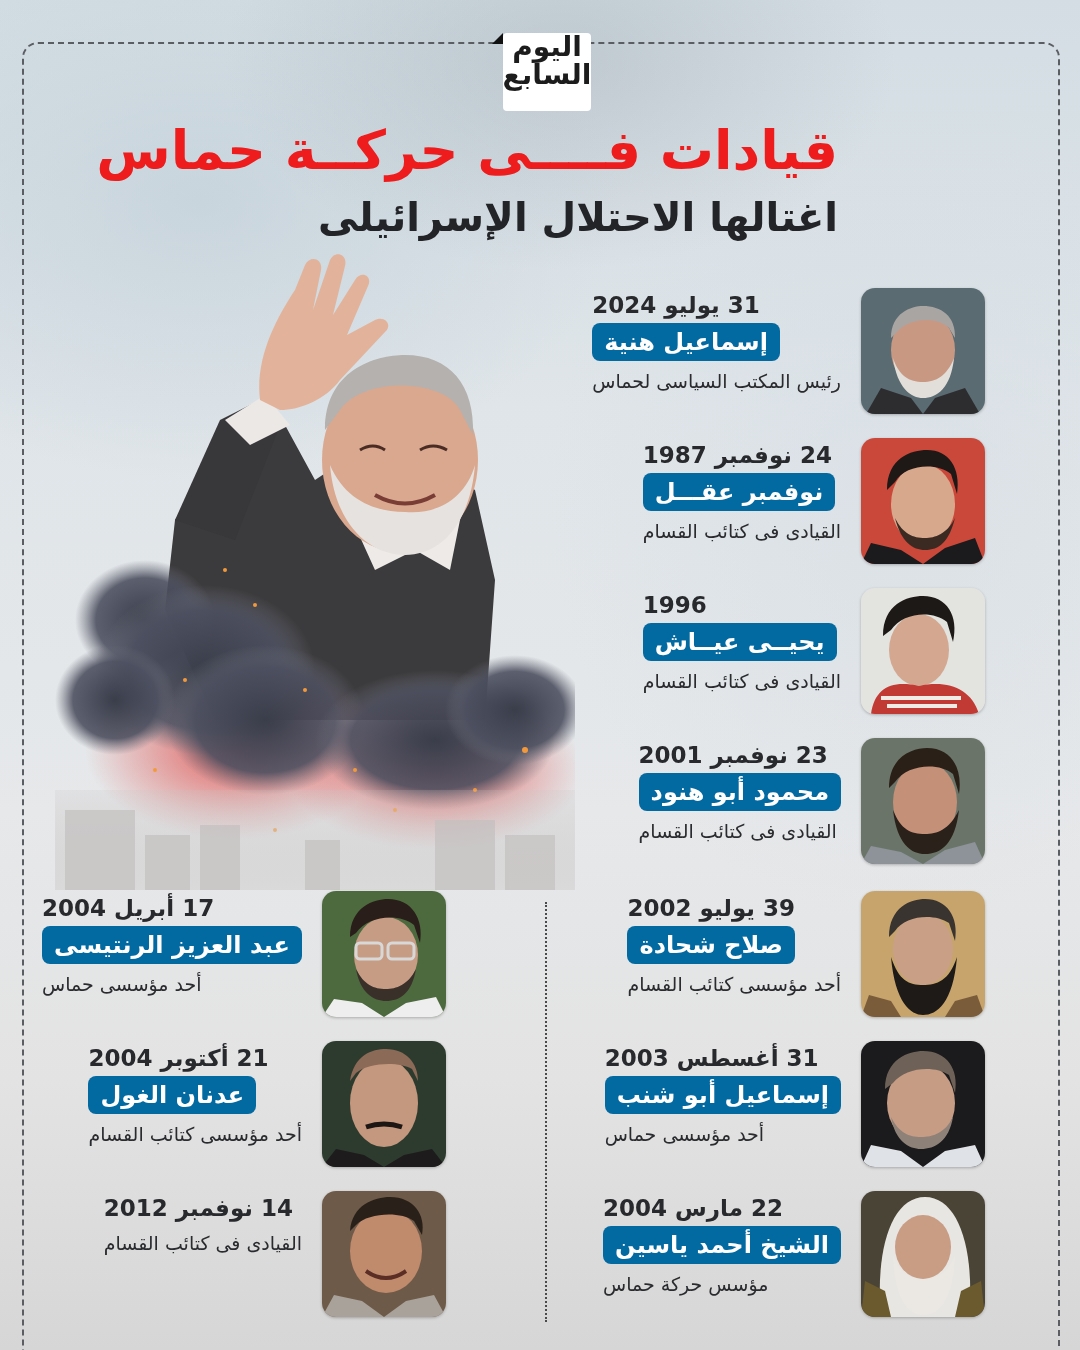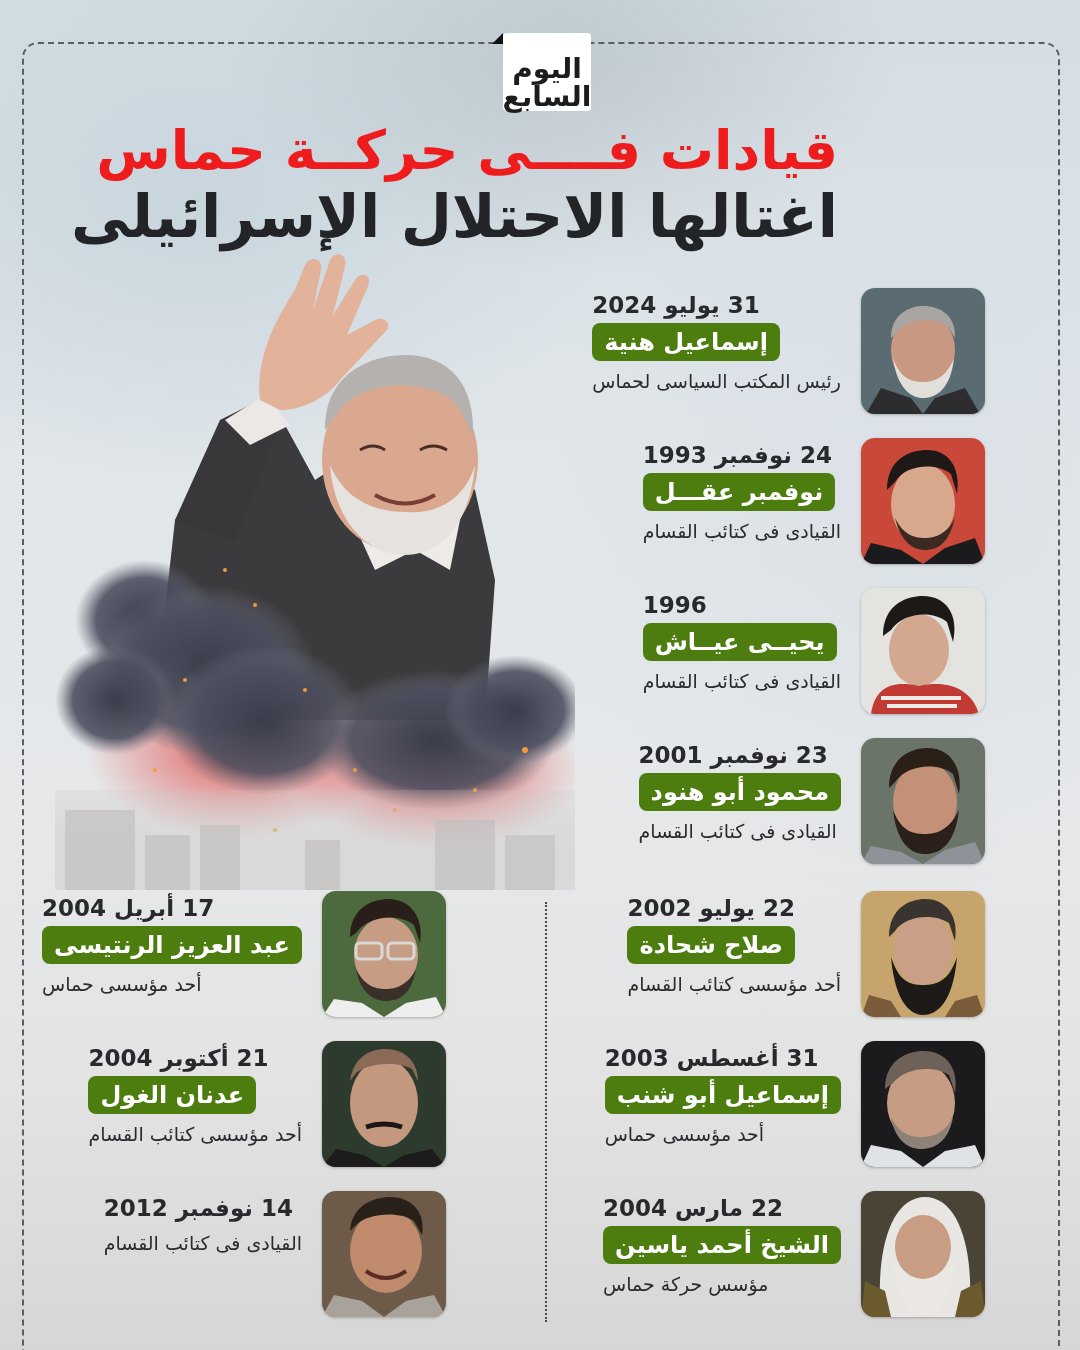--- a/index.html
+++ b/index.html
@@ -21,21 +21,21 @@
       border-radius: 16px;
       border-bottom: none;
     }
     .logo {
       position: absolute;
       left: 503px; top: 33px;
       width: 88px; height: 78px;
       background: #ffffff;
       border-radius: 4px;
       display: flex; flex-direction: column;
-      align-items: center; justify-content: flex-end;
+      align-items: center; justify-content: flex-start;
       direction: rtl;
       font-weight: 900;
       line-height: 1;
     }
     .logo .l1 { font-size: 28px; color: #1c1c1c; letter-spacing: -1px; }
     .logo .l2 { font-size: 28px; color: #1c1c1c; letter-spacing: -1px; }
     .logo-notch {
       position: absolute; left: 492px; top: 33px;
       width: 0; height: 0;
       border-left: 11px solid transparent;
@@ -51,21 +51,21 @@
       font-family: "DejaVu Sans", sans-serif;
       font-weight: 900;
       font-size: 54px;
       color: #ee1c1c;
       line-height: 66px;
       white-space: nowrap;
     }
     .title .t2 {
       font-family: "DejaVu Sans", sans-serif;
       font-weight: 900;
-      font-size: 59px;
+      font-size: 40px;
       color: #232427;
       line-height: 66px;
       white-space: nowrap;
     }
 
     
     .hero {
       position: absolute;
       left: 55px; top: 250px;
       width: 520px; height: 640px;
@@ -102,21 +102,21 @@
     .card .date {
       font-weight: bold;
       font-size: 23px;
       color: #28292c;
       line-height: 30px;
       margin-top: 2px;
       white-space: nowrap;
     }
     .card .name {
       display: inline-block;
-      background: #4d7c0f;
+      background: #0369a1;
       color: #ffffff;
       font-weight: bold;
       font-size: 24px;
       line-height: 38px;
       height: 38px;
       padding: 0 12px;
       border-radius: 8px;
       margin-top: 3px;
       white-space: nowrap;
     }
@@ -243,21 +243,21 @@
     <svg viewBox="0 0 124 126">
         <rect width="124" height="126" fill="#c9483a"></rect>
         <ellipse cx="62" cy="66" rx="32" ry="40" fill="#d8a88c"></ellipse>
         <path d="M26 52 C26 20 50 12 66 12 C88 12 100 30 96 56 L90 36 C76 24 44 26 34 44 Z" fill="#1e1816"></path>
         <path d="M34 80 C40 104 52 112 64 112 C78 112 88 104 94 80 C86 96 74 100 64 100 C52 100 42 96 34 80Z" fill="#3a2a22"></path>
         <path d="M0 126 L10 105 L40 112 L62 126Z" fill="#1b1a1c"></path>
         <path d="M124 126 L114 100 L84 110 L62 126Z" fill="#1b1a1c"></path>
       </svg>
   </div>
   <div class="info">
-    <div class="date">24 نوفمبر 1993</div>
+    <div class="date">24 نوفمبر 1987</div>
     <div class="name">نوفمبر عقـــل</div>
     <div class="role">القيادى فى كتائب القسام</div>
   </div>
 </div>
 
 <div class="card" style="left:585px; top:588px;">
   <div class="photo">
     <svg viewBox="0 0 124 126">
         <rect width="124" height="126" fill="#e3e3df"></rect>
         <ellipse cx="58" cy="62" rx="30" ry="36" fill="#d4a890"></ellipse>
@@ -296,21 +296,21 @@
     <svg viewBox="0 0 124 126">
         <rect width="124" height="126" fill="#c6a46c"></rect>
         <ellipse cx="62" cy="58" rx="30" ry="36" fill="#c9a086"></ellipse>
         <path d="M28 46 C28 16 50 8 64 8 C86 8 98 26 94 50 L88 32 C74 22 44 24 34 40 Z" fill="#3a3430"></path>
         <path d="M30 66 C34 112 50 124 62 124 C76 124 92 112 96 66 C88 90 76 94 62 94 C48 94 38 90 30 66Z" fill="#1e1a18"></path>
         <path d="M0 126 L8 104 L30 110 L40 126Z" fill="#7a5c3a"></path>
         <path d="M124 126 L116 104 L94 110 L84 126Z" fill="#7a5c3a"></path>
       </svg>
   </div>
   <div class="info">
-    <div class="date">22 يوليو 2002</div>
+    <div class="date">39 يوليو 2002</div>
     <div class="name">صلاح شحادة</div>
     <div class="role">أحد مؤسسى كتائب القسام</div>
   </div>
 </div>
 
 <div class="card" style="left:585px; top:1041px;">
   <div class="photo">
     <svg viewBox="0 0 124 126">
         <rect width="124" height="126" fill="#1b1a1c"></rect>
         <ellipse cx="60" cy="62" rx="34" ry="40" fill="#c69c84"></ellipse>

